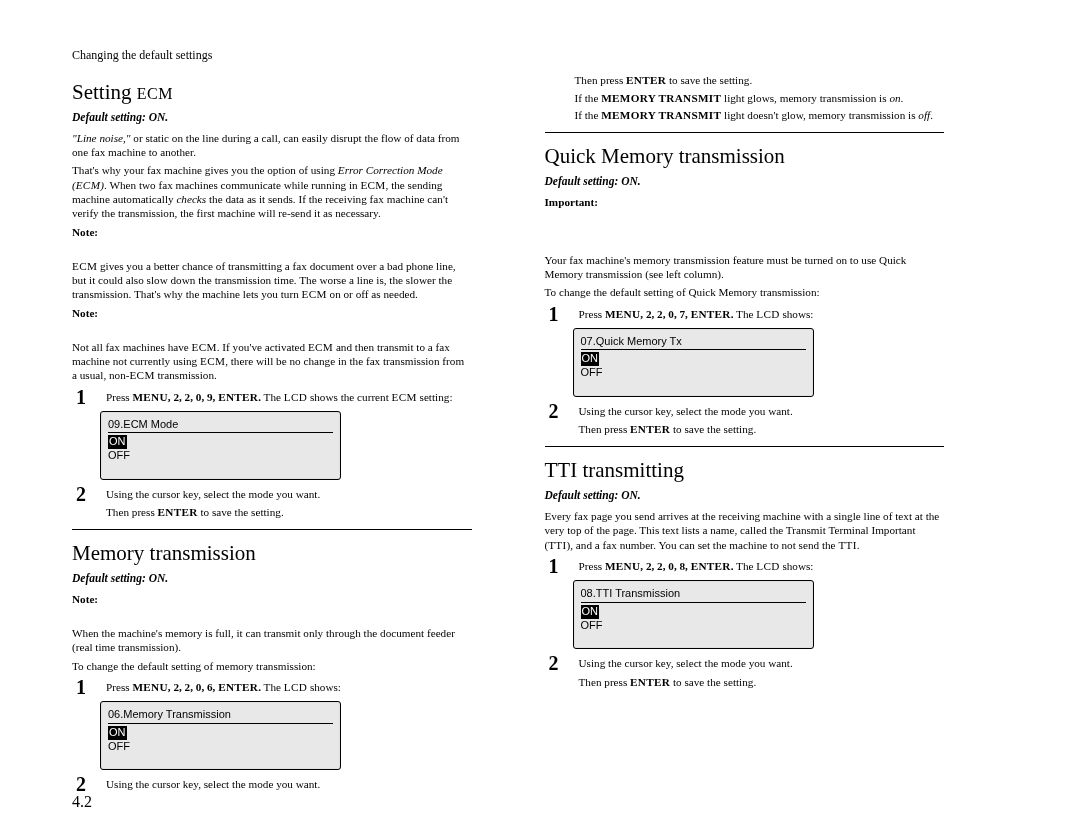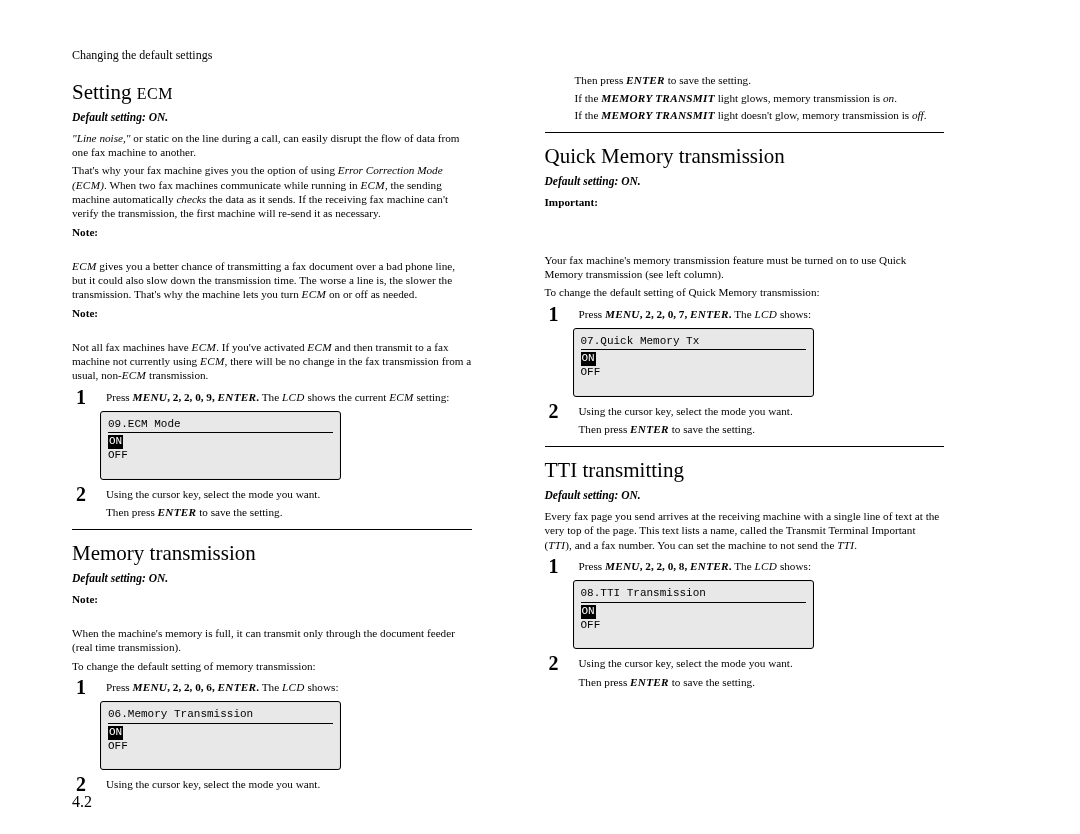--- a/index.html
+++ b/index.html
@@ -64,29 +64,29 @@
     font-family: Georgia, serif;
     font-size: 20px;
     font-weight: bold;
     width: 30px;
     flex: 0 0 30px;
     line-height: 1;
     padding-top: 0;
   }
   .step { display:flex; margin: 4px 0 4px 4px; align-items: flex-start; }
   .step .body { flex:1; padding-top:3px; }
-  .sc { font-variant: small-caps; letter-spacing: 0.3px; font-style: italic; }
+  .sc { font-variant: small-caps; letter-spacing: 0.3px; }
   .lcd {
     width: 225px;
     border: 1px solid #000;
     border-radius: 3px;
     background: #e8e8e8;
     padding: 6px 7px 16px 7px;
     margin: 3px 0 4px 28px;
-    font-family: Liberation Mono, monospace;
+    font-family: Liberation Sans, sans-serif;
     font-size: 11px;
     line-height: 1.25;
     box-shadow: inset 0 0 0 1px rgba(0,0,0,0.03);
   }
   .lcd .line1 { border-bottom: 1px solid #000; padding-bottom: 1px; margin-bottom: 2px; }
   .lcd .sel { background:#000; color:#fff; display:inline-block; padding: 0 1px; }
   hr.rule {
     border: none;
     border-top: 1px solid #000;
     margin: 10px 0 2px 0;

